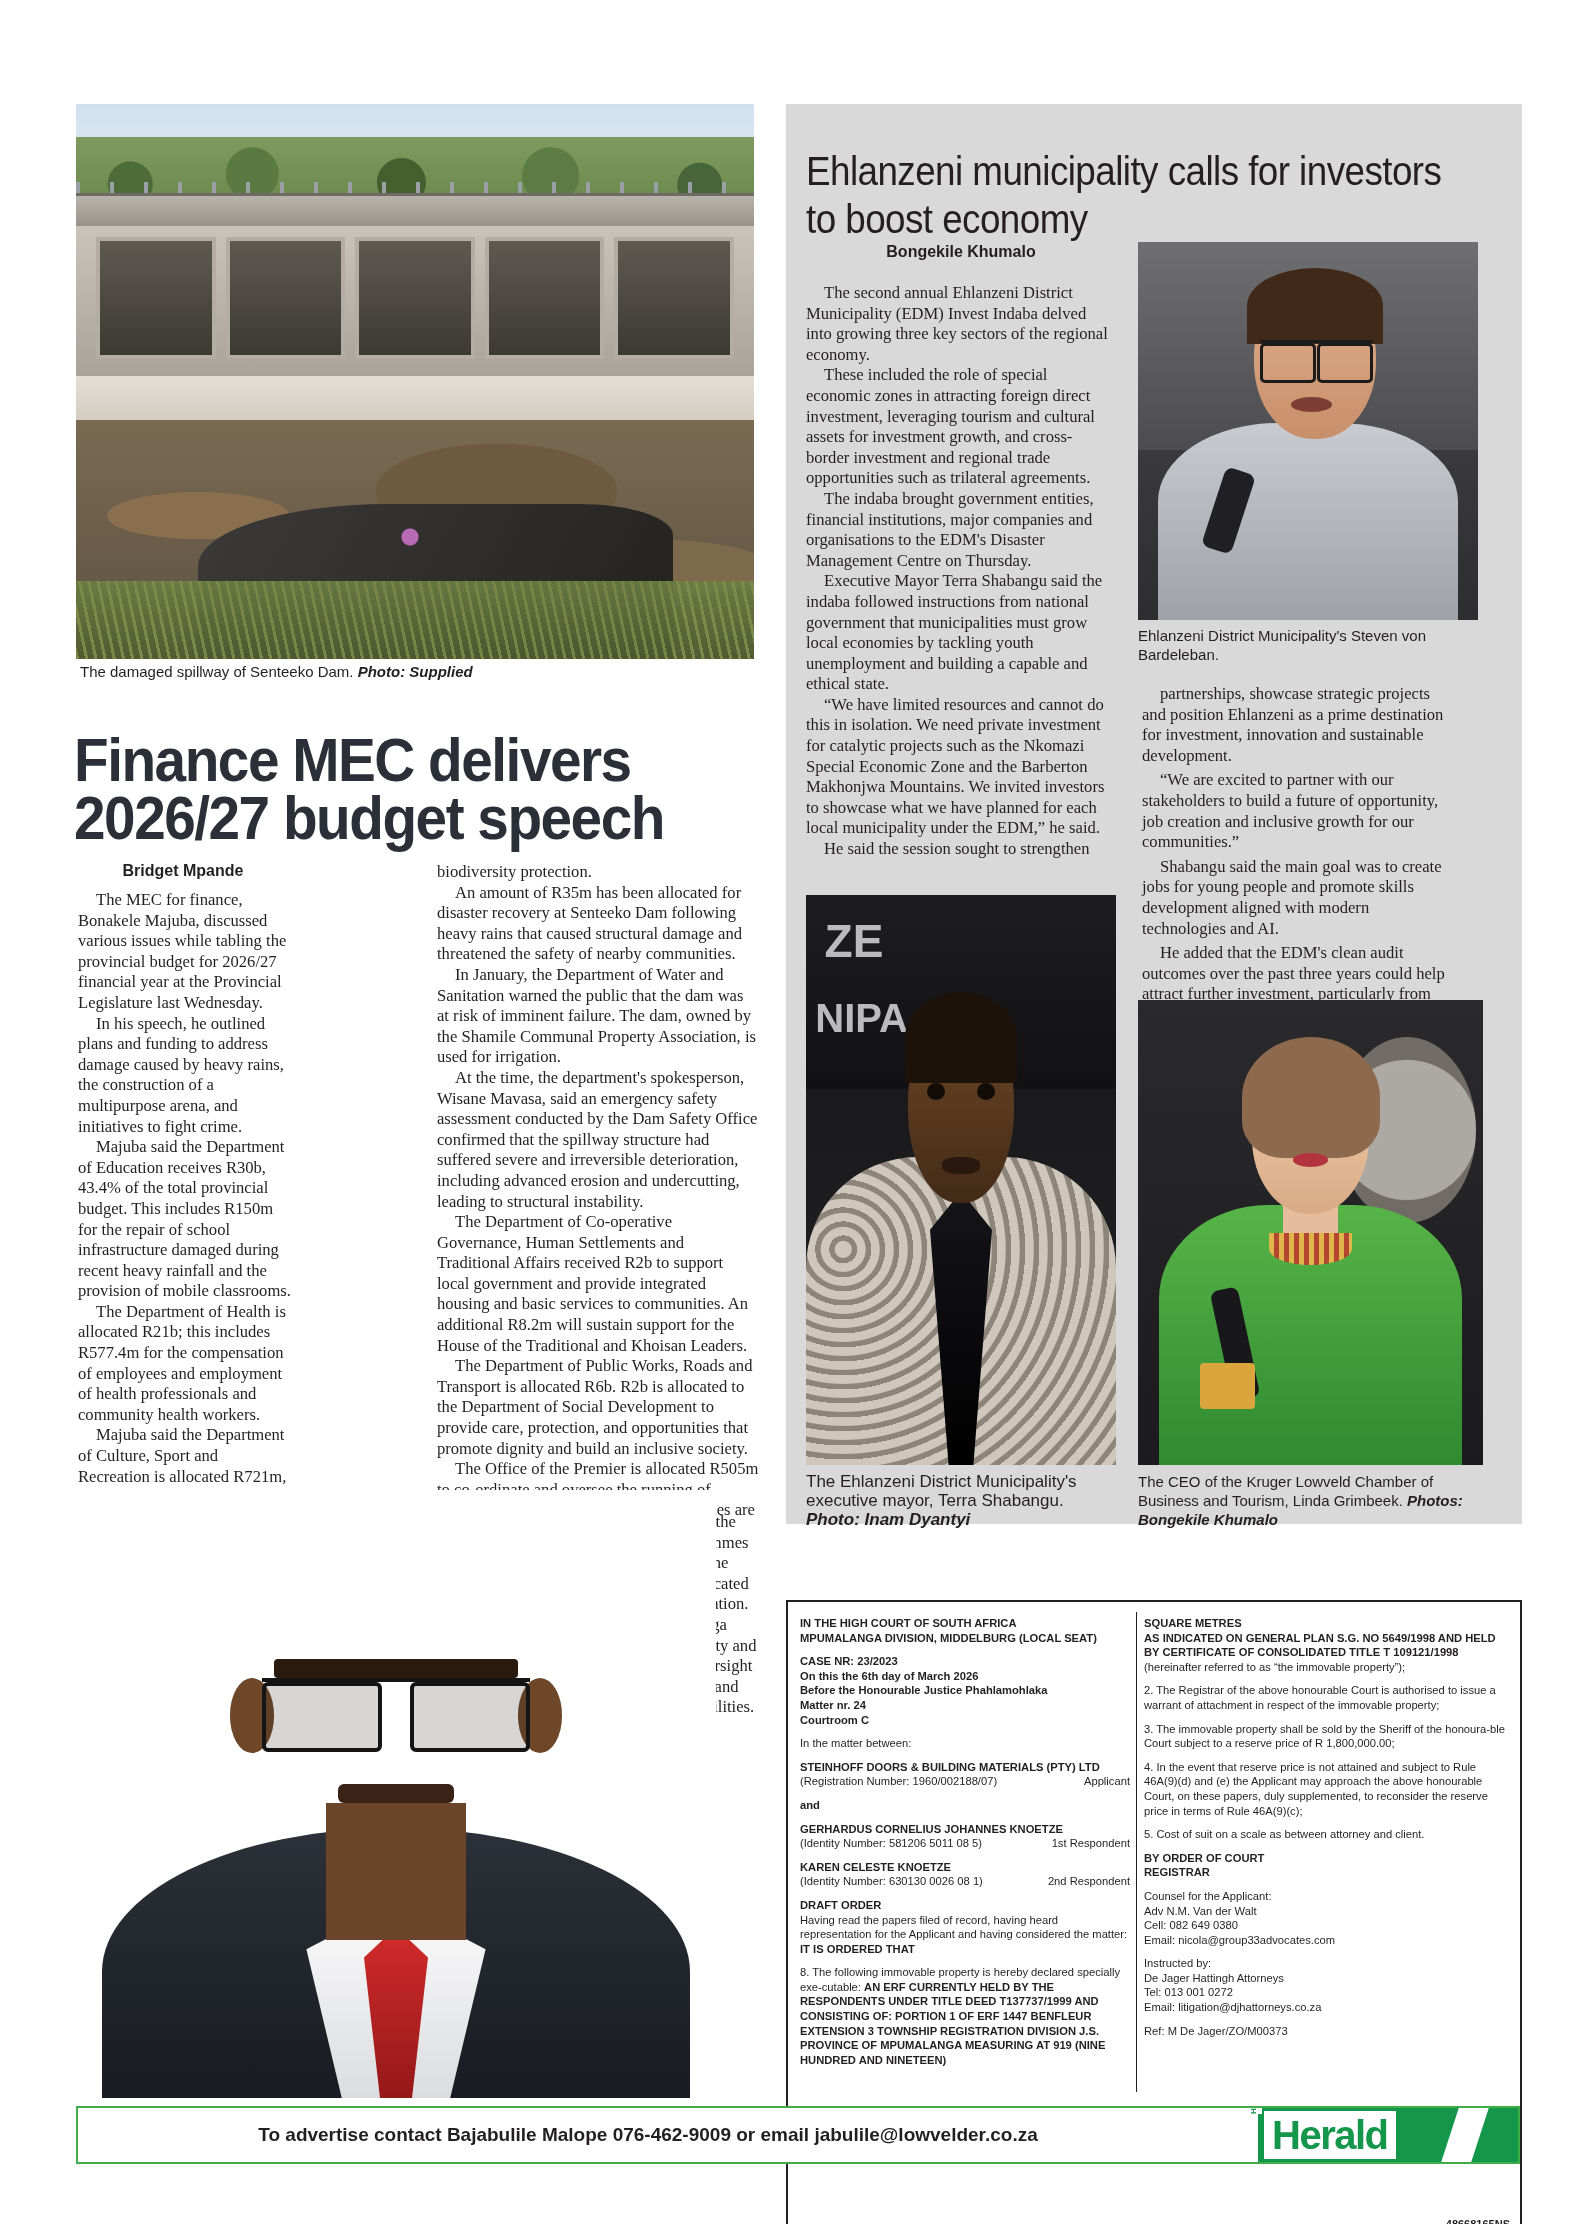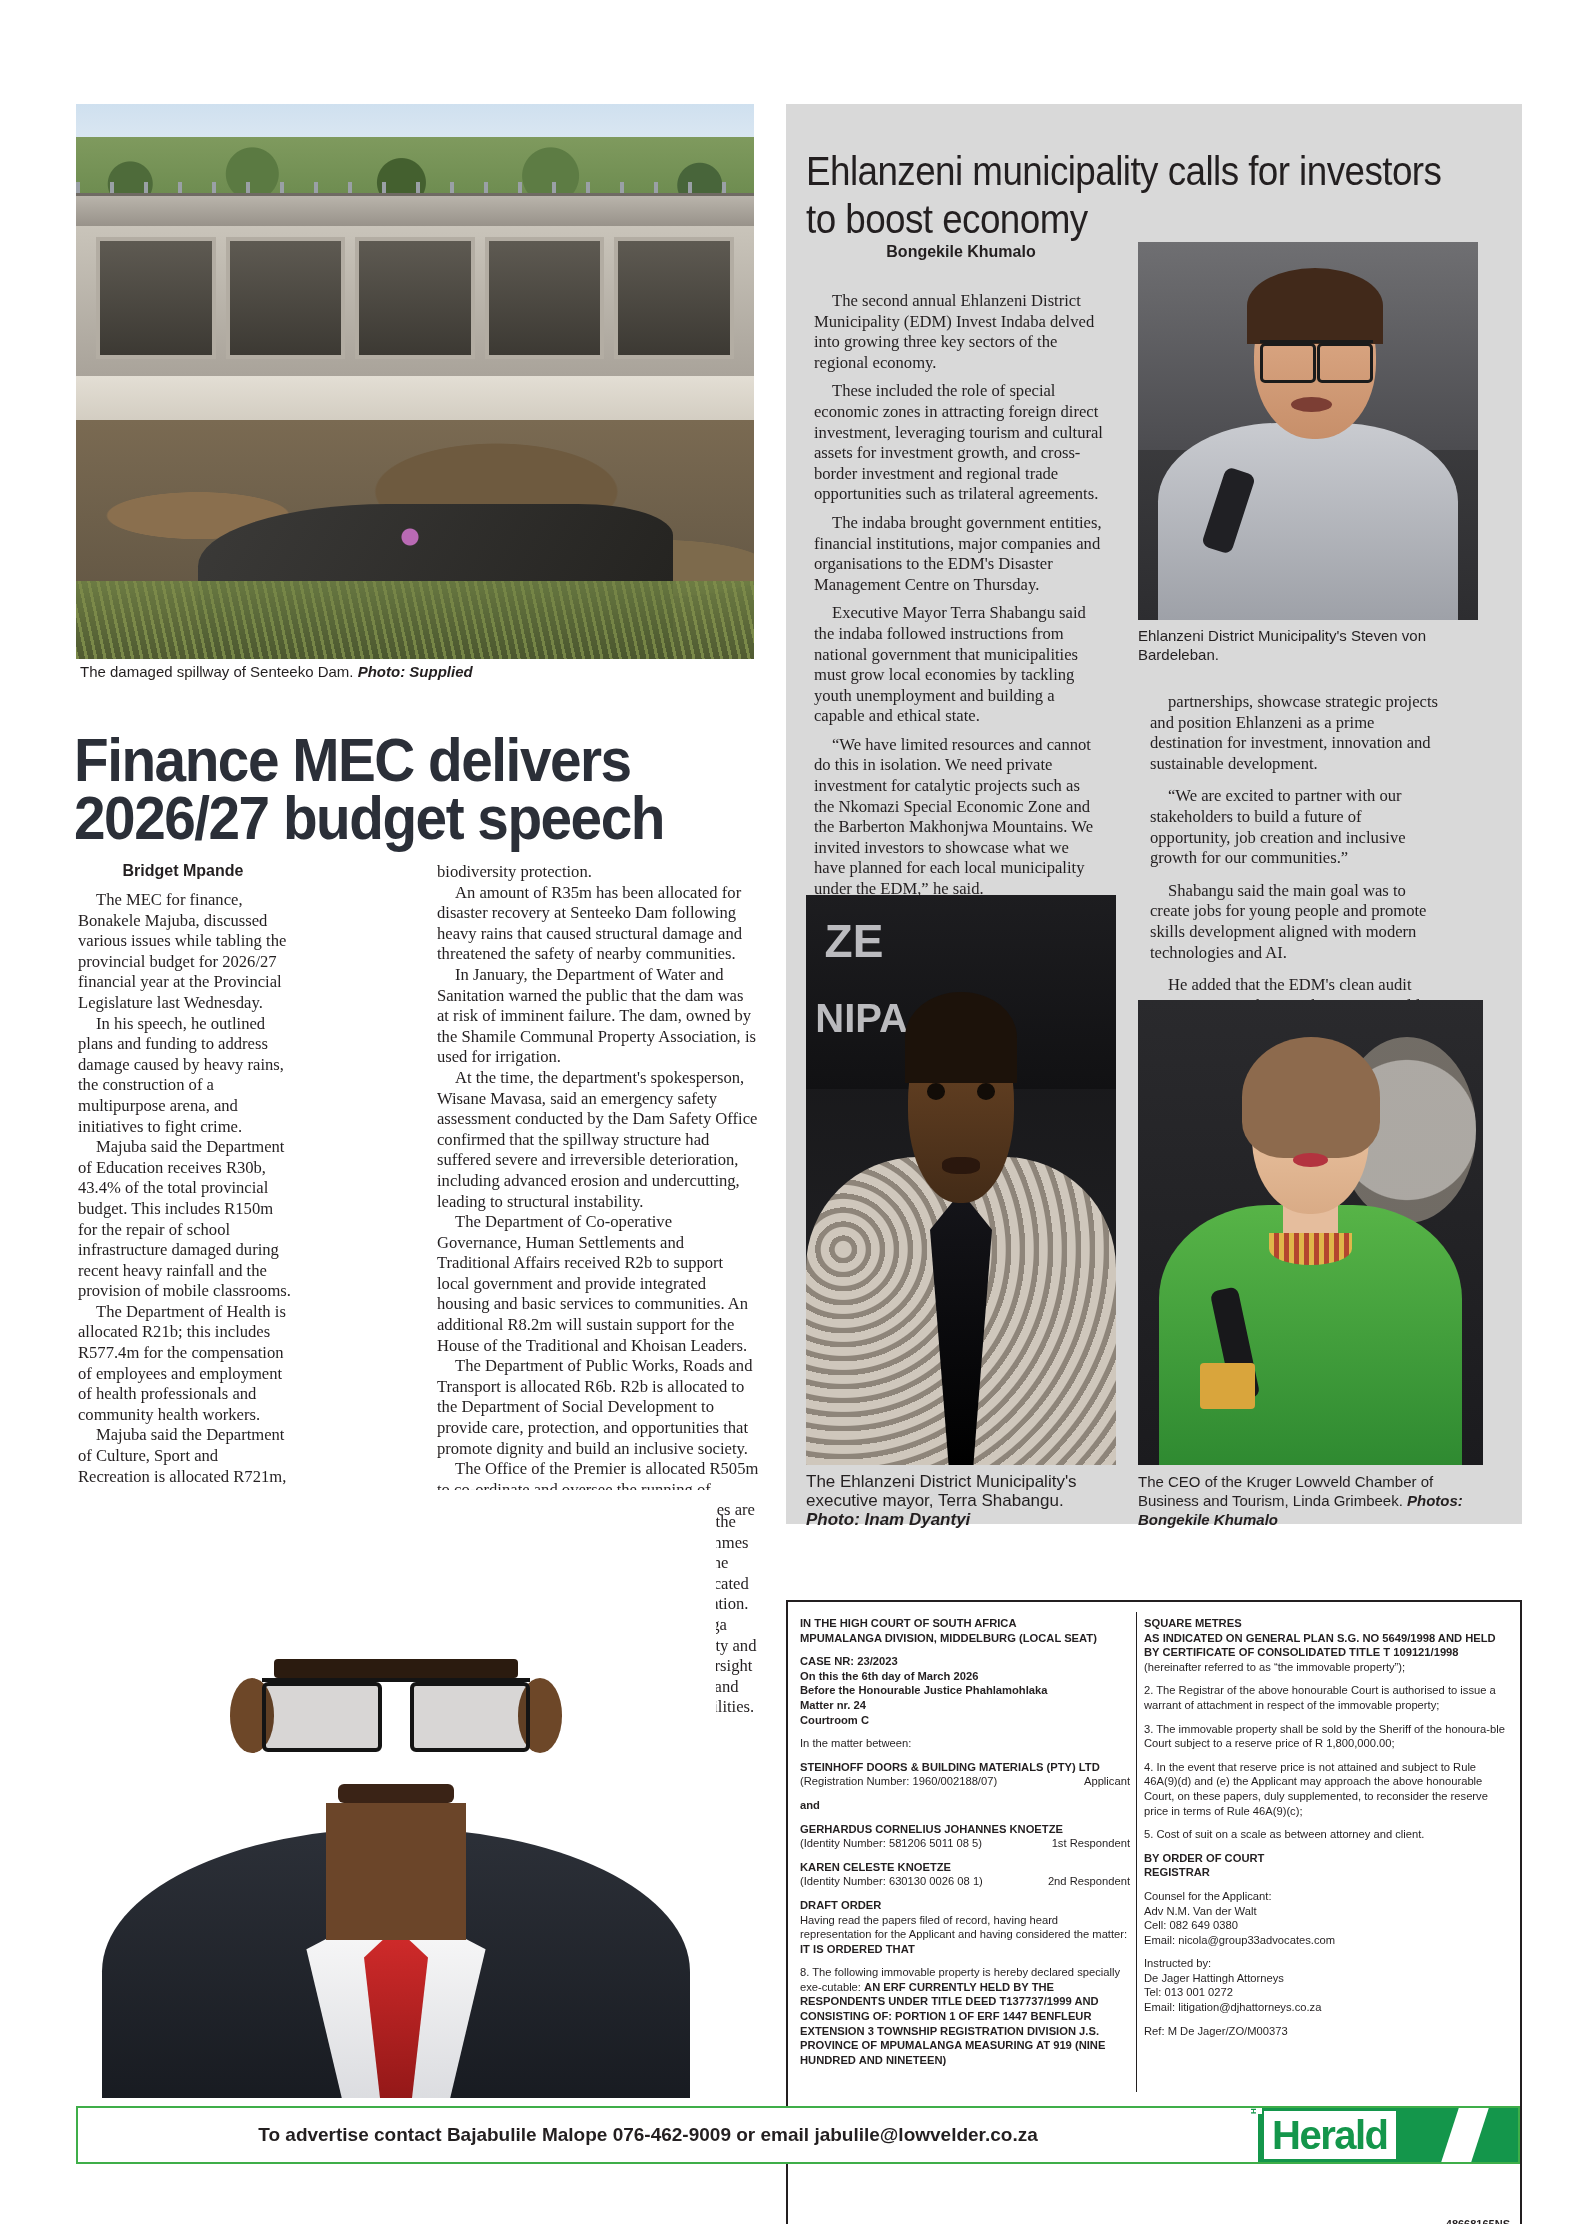--- a/index.html
+++ b/index.html
@@ -40,23 +40,23 @@
 
   
   .greypanel{position:absolute;left:786px;top:104px;width:736px;height:1420px;background:#d9d9d9;}
   .rhead{position:absolute;left:806px;top:114px;width:700px;
     font-family:"Liberation Sans",sans-serif;font-weight:normal;font-size:40px;line-height:48px;color:#231f20;
     letter-spacing:-.6px;transform:scaleX(.92);transform-origin:left top;}
 
   .rbyline{position:absolute;left:806px;top:243px;width:310px;text-align:center;
     font-family:"Liberation Sans",sans-serif;font-weight:bold;font-size:16px;color:#231f20;}
   .rc1{position:absolute;left:806px;top:283px;width:306px;font-family:"Liberation Serif",serif;font-size:16.6px;line-height:20.6px;color:#231f20;}
-  .rc1 p{margin:8px;text-indent:18px;}
+  .rc1 p{margin:0;text-indent:18px;}
   .rc2{position:absolute;left:1138px;top:680px;width:316px;font-family:"Liberation Serif",serif;font-size:16.6px;line-height:20.6px;color:#231f20;}
-  .rc2 p{margin:12px;text-indent:18px;}
+  .rc2 p{margin:4px;text-indent:18px;}
 
   .photoA{position:absolute;left:1138px;top:242px;width:340px;height:378px;overflow:hidden;}
   .capA{position:absolute;left:1138px;top:626px;width:345px;font-family:"Liberation Sans",sans-serif;font-size:15px;line-height:19px;color:#231f20;}
 
   .photoB{position:absolute;left:806px;top:895px;width:310px;height:570px;overflow:hidden;}
   .capB{position:absolute;left:806px;top:1472px;width:312px;font-family:"Liberation Sans",sans-serif;font-size:17px;line-height:19px;color:#231f20;}
   .capB .credit{font-weight:bold;font-style:italic;}
 
   .photoC{position:absolute;left:1138px;top:1000px;width:345px;height:465px;overflow:hidden;}
   .capC{position:absolute;left:1138px;top:1472px;width:348px;font-family:"Liberation Sans",sans-serif;font-size:15px;line-height:19px;color:#231f20;}

